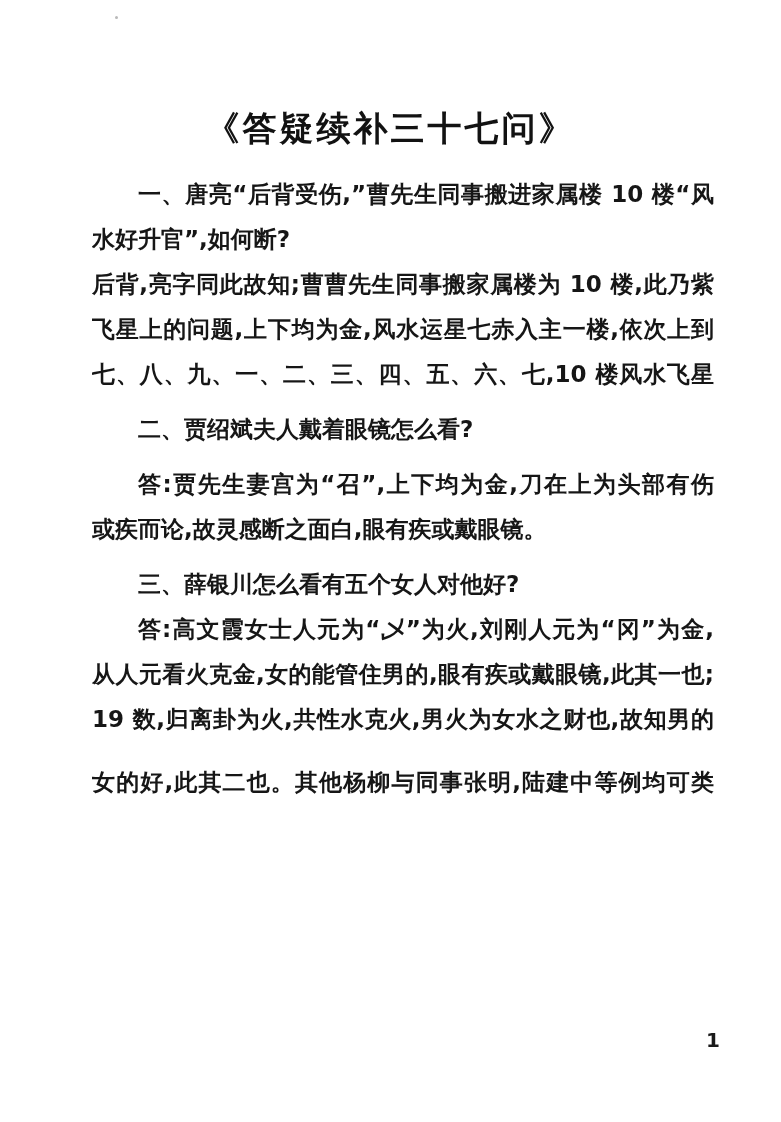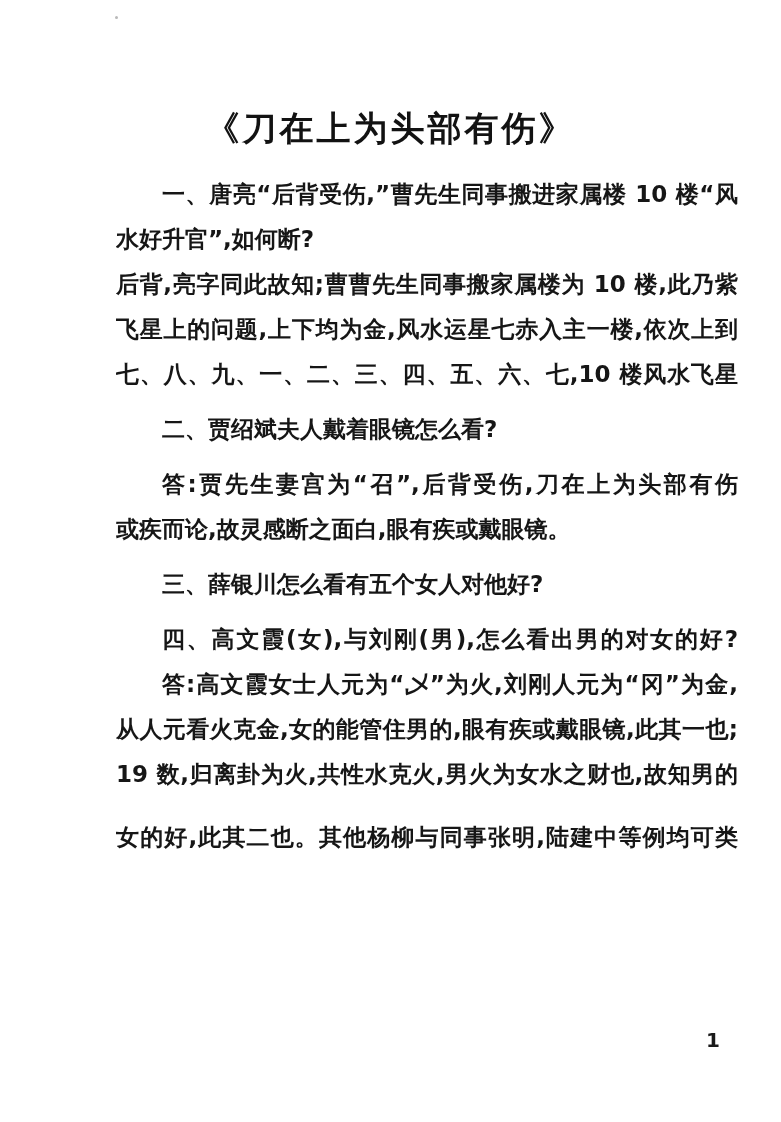--- a/index.html
+++ b/index.html
@@ -21,21 +21,21 @@
     margin-top: 106px;
     text-align: center;
     font-size: 34px;
     font-weight: 700;
     letter-spacing: 3px;
     color: #121212;
   }
   .body-text {
     position: absolute;
     top: 172px;
-    left: 116px;
+    left: 92px;
     width: 622px;
   }
   .line {
     height: 45px;
     line-height: 45px;
     font-size: 23px;
     font-weight: 600;
     white-space: nowrap;
     overflow: hidden;
     color: #161616;
@@ -67,33 +67,32 @@
     border-radius: 50%;
   }
 </style>
 </head>
 <body>
 
 <div class="page">
 
   <span class="scan-speck"></span>
 
-  <div class="doc-title">《刀在上为头部有伤》</div>
+  <div class="doc-title">《答疑续补三十七问》</div>
 
   <div class="body-text">
     <div class="line j indent">一、唐亮“后背受伤,”曹先生同事搬进家属楼 10 楼“风</div>
     <div class="line">水好升官”,如何断?</div>
     <div class="line j">后背,亮字同此故知;曹曹先生同事搬家属楼为 10 楼,此乃紫白</div>
     <div class="line j">飞星上的问题,上下均为金,风水运星七赤入主一楼,依次上到</div>
     <div class="line j">七、八、九、一、二、三、四、五、六、七,10 楼风水飞星为</div>
     <div class="line indent gap">二、贾绍斌夫人戴着眼镜怎么看?</div>
-    <div class="line j indent gap">答:贾先生妻宫为“召”,后背受伤,刀在上为头部有伤</div>
+    <div class="line j indent gap">答:贾先生妻宫为“召”,上下均为金,刀在上为头部有伤</div>
     <div class="line">或疾而论,故灵感断之面白,眼有疾或戴眼镜。</div>
     <div class="line indent gap">三、薛银川怎么看有五个女人对他好?</div>
-    <div class="line j indent gap">四、高文霞(女),与刘刚(男),怎么看出男的对女的好?</div>
     <div class="line j indent">答:高文霞女士人元为“乄”为火,刘刚人元为“冈”为金,</div>
     <div class="line j">从人元看火克金,女的能管住男的,眼有疾或戴眼镜,此其一也;从</div>
     <div class="line j">19 数,归离卦为火,共性水克火,男火为女水之财也,故知男的对</div>
     <div class="line j gap-lg">女的好,此其二也。其他杨柳与同事张明,陆建中等例均可类推。</div>
   </div>
 
   <div class="page-number">1</div>
 
 </div>
 

